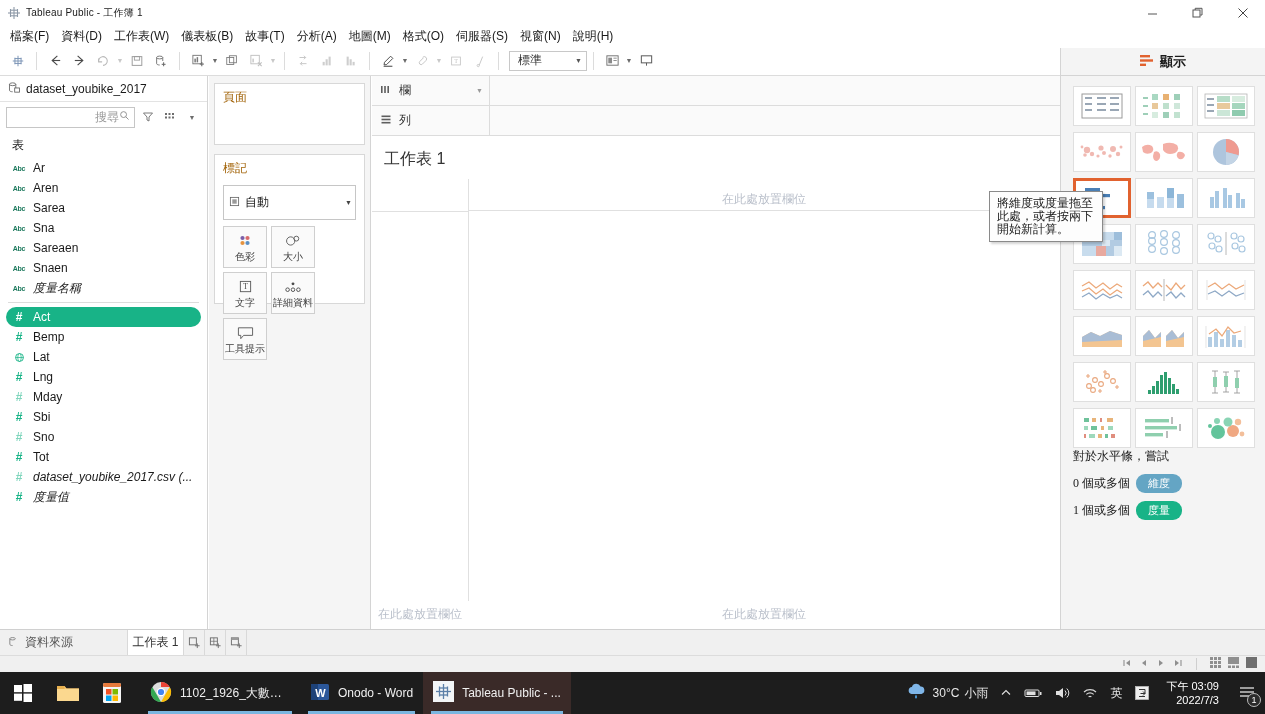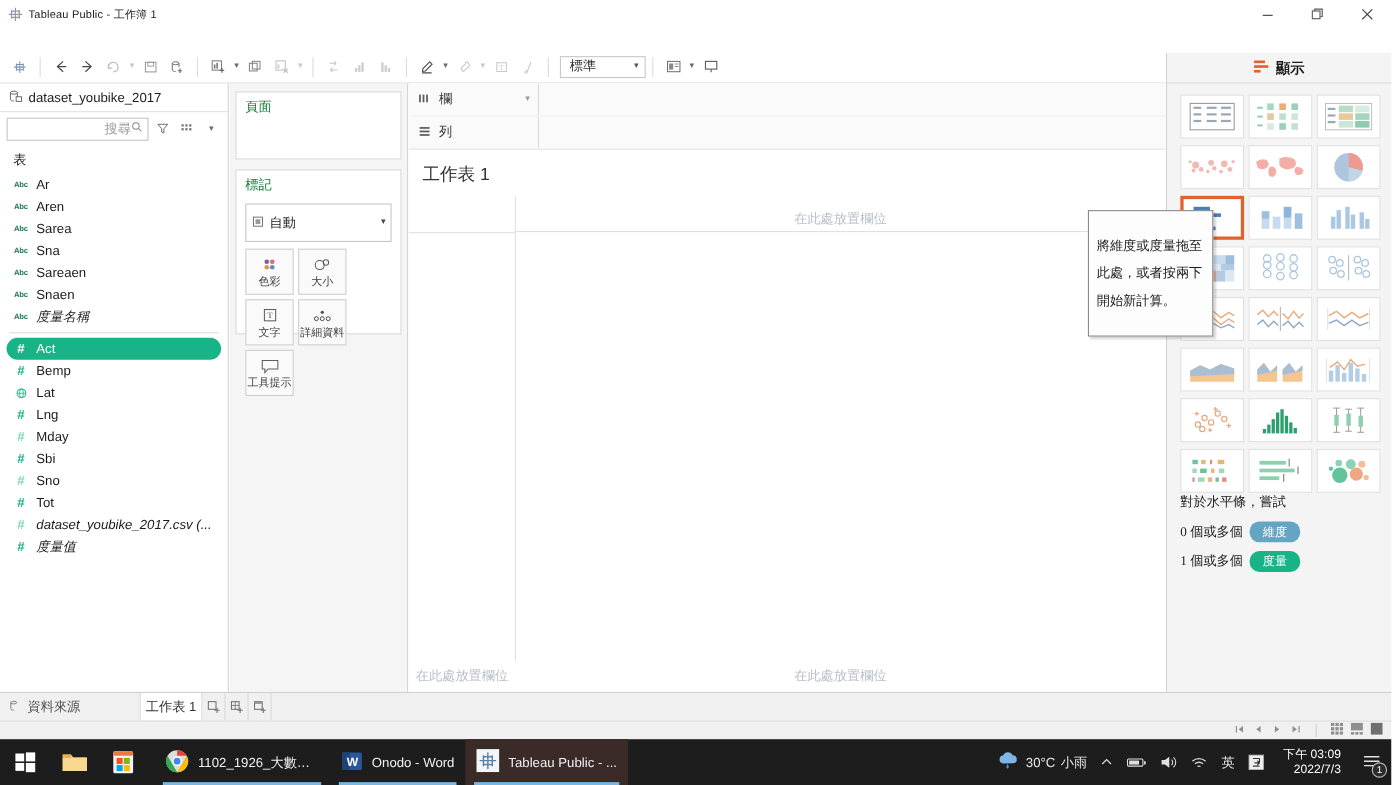--- a/index.html
+++ b/index.html
@@ -105,21 +105,21 @@
   .abc { font-family: "Liberation Sans", sans-serif; font-size: 7px; color: #1e7a5e; font-weight: bold; letter-spacing:-0.3px;}
   .hashicon { color: #18b387; font-size: 12px; font-weight: bold; }
   .geoicon { color: #18b387; font-size: 11px; }
 
   
   .cardscol {
     position: absolute; left: 209px; top: 76px; width: 162px; height: 553px;
     background: #f5f5f5; border-right: 1px solid #d4d4d4; padding: 7px 5px 0 5px;
   }
   .card { background: #fff; border: 1px solid #d8d8d8; margin-bottom: 9px; }
-  .card-title { font-size: 12px; color: #15803d; padding: 5px 0 0 8px; }
+  .card-title { font-size: 12px; color: #a16207; padding: 5px 0 0 8px; }
   .card.pages { height: 62px; }
   .card.filters { height: 75px; }
   .card.marks { height: 150px; background:#fff; }
   .marks-select {
     margin: 8px 8px 0 8px; height: 35px; border: 1px solid #c6c6c6; background: #fff;
     display: flex; align-items: center; padding: 0 3px 0 5px; gap: 5px; font-size: 12px; color: #222;
   }
   .marks-select .msp { flex: 1; }
   .marks-select .cx { font-size: 7px; color: #444; }
   .marks-grid { display: flex; flex-wrap: wrap; gap: 4px; padding: 6px 8px 0 8px; }
@@ -160,24 +160,24 @@
     position: absolute; left: 0; bottom: 6px; width: 96px; height: 18px;
     display: flex; align-items: center; justify-content: center;
     font-size: 12px; color: #b9bfca;
   }
   .drop-row-bottom {
     position: absolute; left: 96px; bottom: 6px; right: 0; height: 18px;
     display: flex; align-items: center; justify-content: center;
     font-size: 12px; color: #b9bfca;
   }
   .tooltip {
-    position: absolute; left: 617px; top: 115px; width: 114px; padding: 19px 7px;
+    position: absolute; left: 617px; top: 115px; width: 114px; padding: 5px 7px;
     background: #fdfdfd; border: 1px solid #8a8a8a;
     box-shadow: 2px 2px 2px rgba(0,0,0,0.17);
-    font-size: 12px; color: #1a1a1a; line-height: 25px; z-index: 40;
+    font-size: 12px; color: #1a1a1a; line-height: 13px; z-index: 40;
   }
 
   
   .showme-hdr {
     position: absolute; right: 0; top: 48px; width: 205px; height: 28px;
     background: #f4f4f4; display: flex; align-items: center; justify-content: center; gap: 6px;
     border-left: 1px solid #d4d4d4; border-bottom: 1px solid #d4d4d4;
   }
   .showme-hdr .lbl { font-size: 13px; font-weight: bold; color: #1a1a1a; }
   .showme {
@@ -279,20 +279,33 @@
       </div>
       <div class="win-btn">
         <svg width="12" height="12" viewBox="0 0 12 12">
           <line x1="1.5" y1="1.5" x2="10.5" y2="10.5" stroke="#444" stroke-width="1"></line>
           <line x1="10.5" y1="1.5" x2="1.5" y2="10.5" stroke="#444" stroke-width="1"></line>
         </svg>
       </div>
     </div>
   </div>
 
+  <div class="menubar">
+    <div class="menu-item">檔案(F)</div>
+    <div class="menu-item">資料(D)</div>
+    <div class="menu-item">工作表(W)</div>
+    <div class="menu-item">儀表板(B)</div>
+    <div class="menu-item">故事(T)</div>
+    <div class="menu-item">分析(A)</div>
+    <div class="menu-item">地圖(M)</div>
+    <div class="menu-item">格式(O)</div>
+    <div class="menu-item">伺服器(S)</div>
+    <div class="menu-item">視窗(N)</div>
+    <div class="menu-item">說明(H)</div>
+  </div>
 
   <div class="toolbar">
     <div class="tbtn">
       <svg width="14" height="14" viewBox="0 0 16 16">
         <g stroke="#7a93b5" stroke-width="1.1" fill="none">
           <line x1="8" y1="2" x2="8" y2="14"></line>
             <line x1="2" y1="8" x2="14" y2="8"></line>
           <line x1="4.5" y1="4.2" x2="4.5" y2="11.8"></line>
             <line x1="11.5" y1="4.2" x2="11.5" y2="11.8"></line>
           <line x1="4.2" y1="5.2" x2="11.8" y2="5.2"></line>

